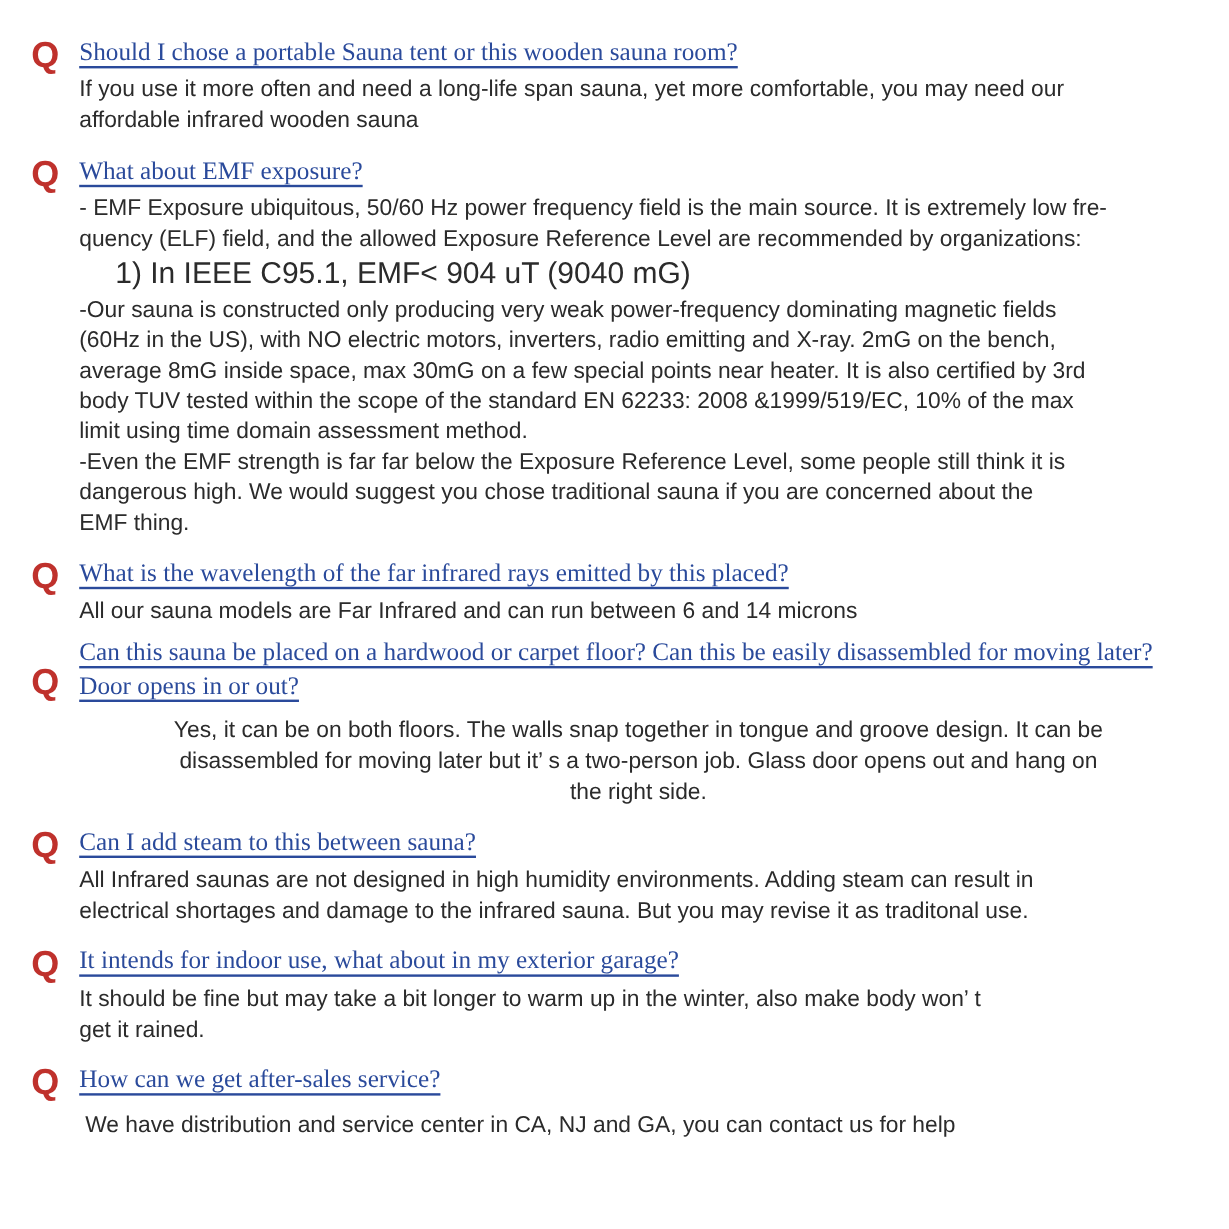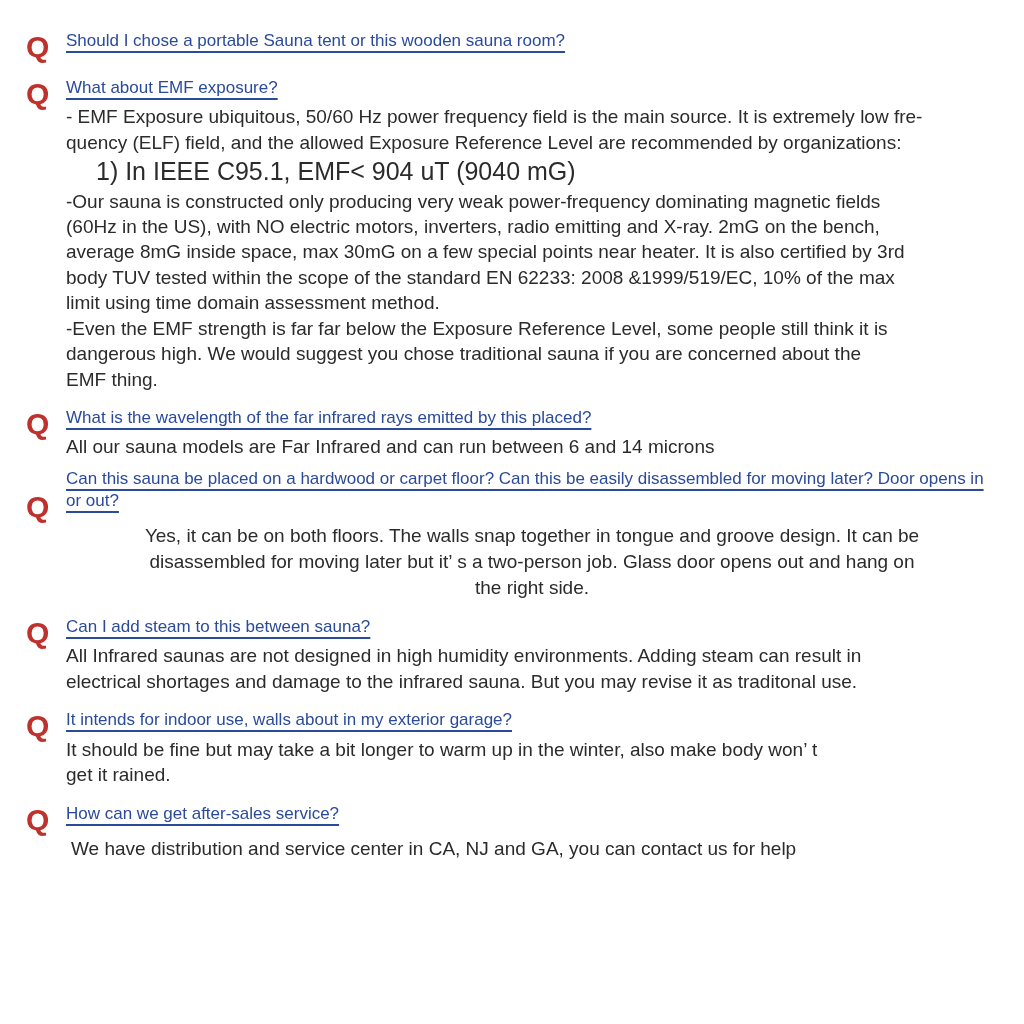--- a/index.html
+++ b/index.html
@@ -28,27 +28,28 @@
   }
   .qmark {
     font-size: 30px;
     font-weight: 700;
     color: #bf312c;
     line-height: 1;
     letter-spacing: -1px;
   }
   .question {
     margin: 0 0 5px 0;
-    font-size: 17px;
+    font-size: 21px;
     font-weight: 400;
     color: #2a4a9b;
     line-height: 1.3;
     text-decoration: underline;
     text-decoration-thickness: 2px;
     text-underline-offset: 5px;
+    font-family: Liberation Serif, serif;
   }
   .answer {
     margin: 0;
     font-size: 19px;
     line-height: 1.36;
     color: #2b2b2b;
     white-space: pre-line;
   }
   .emf-list {
     margin: 0 0 0 30px;
@@ -72,20 +73,22 @@
 <body>
 
 <div class="page">
 
   <section class="faq-item">
     <div class="qcol">
       <span class="qmark">Q</span>
     </div>
     <div class="content">
       <h2 class="question">Should I chose a portable Sauna tent or this wooden sauna room?</h2>
+      <p class="answer">If you use it more often and need a long-life span sauna, yet more comfortable, you may need our
+affordable infrared wooden sauna</p>
     </div>
   </section>
 
   <section class="faq-item">
     <div class="qcol">
       <span class="qmark">Q</span>
     </div>
     <div class="content">
       <h2 class="question">What about EMF exposure?</h2>
       <p class="answer">- EMF Exposure ubiquitous, 50/60 Hz power frequency field is the main source. It is extremely low fre-
@@ -135,21 +138,21 @@
       <p class="answer">All Infrared saunas are not designed in high humidity environments. Adding steam can result in
 electrical shortages and damage to the infrared sauna. But you may revise it as traditonal use.</p>
     </div>
   </section>
 
   <section class="faq-item">
     <div class="qcol">
       <span class="qmark">Q</span>
     </div>
     <div class="content">
-      <h2 class="question">It intends for indoor use, walls about in my exterior garage?</h2>
+      <h2 class="question">It intends for indoor use, what about in my exterior garage?</h2>
       <p class="answer">It should be fine but may take a bit longer to warm up in the winter, also make body won’ t
 get it rained.</p>
     </div>
   </section>
 
   <section class="faq-item">
     <div class="qcol">
       <span class="qmark">Q</span>
     </div>
     <div class="content">

